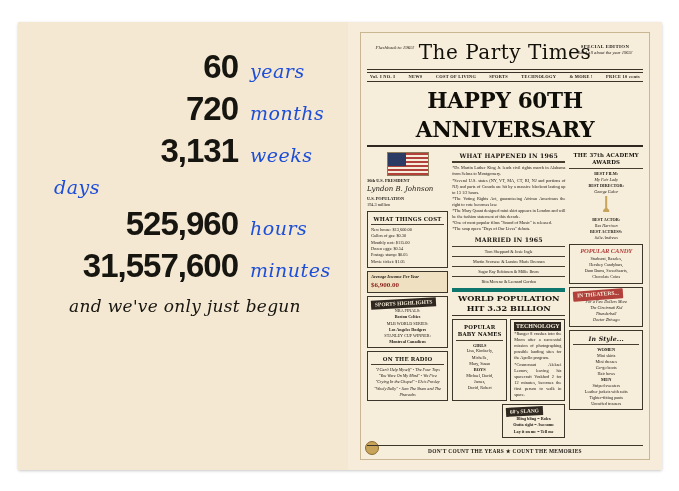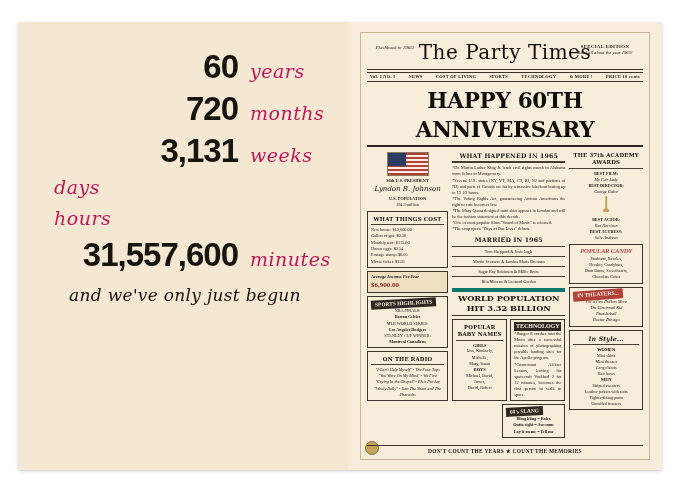--- a/index.html
+++ b/index.html
@@ -63,21 +63,21 @@
     letter-spacing: -1px;
     color: #17150f;
     text-align: right;
     min-width: 196px;
     line-height: 1.0;
   }
   .stat-unit {
     font-family: "DejaVu Serif", serif;
     font-style: italic;
     font-size: 19px;
-    color: #be185d;
+    color: #1d4ed8;
     margin-left: 12px;
     letter-spacing: 0.5px;
   }
   .tagline {
     font-family: "DejaVu Serif", serif;
     font-style: italic;
     font-size: 17px;
     color: #17150f;
     text-align: center;
     margin-top: 14px;
@@ -196,21 +196,21 @@
       #f7eddb 2px, #f7eddb 4px
     );
     border: 0.5px solid #8d7a5a;
   }
   .flag .canton {
     position: absolute; top: 0; left: 0;
     width: 18px; height: 13px;
     background: #2b3b64;
   }
   .prez {
-    text-align: center;
+    text-align: left;
     font-size: 4.3px;
     margin-top: 2px;
     line-height: 1.4;
   }
   .sig {
     font-family: "DejaVu Serif", serif;
     font-style: italic;
     font-size: 7px;
     margin: 1px 0;
   }
@@ -335,20 +335,21 @@
           <div class="stat-unit">months</div>
         </div>
         <div class="stat-row">
           <div class="stat-num">3,131</div>
           <div class="stat-unit">weeks</div>
         </div>
         <div class="stat-row">
           <div class="stat-unit">days</div>
         </div>
         <div class="stat-row">
+          <div class="stat-num">525,960</div>
           <div class="stat-unit">hours</div>
         </div>
         <div class="stat-row">
           <div class="stat-num">31,557,600</div>
           <div class="stat-unit">minutes</div>
         </div>
 
       </div>
       <div class="tagline">and we've only just begun</div>
     </div>

